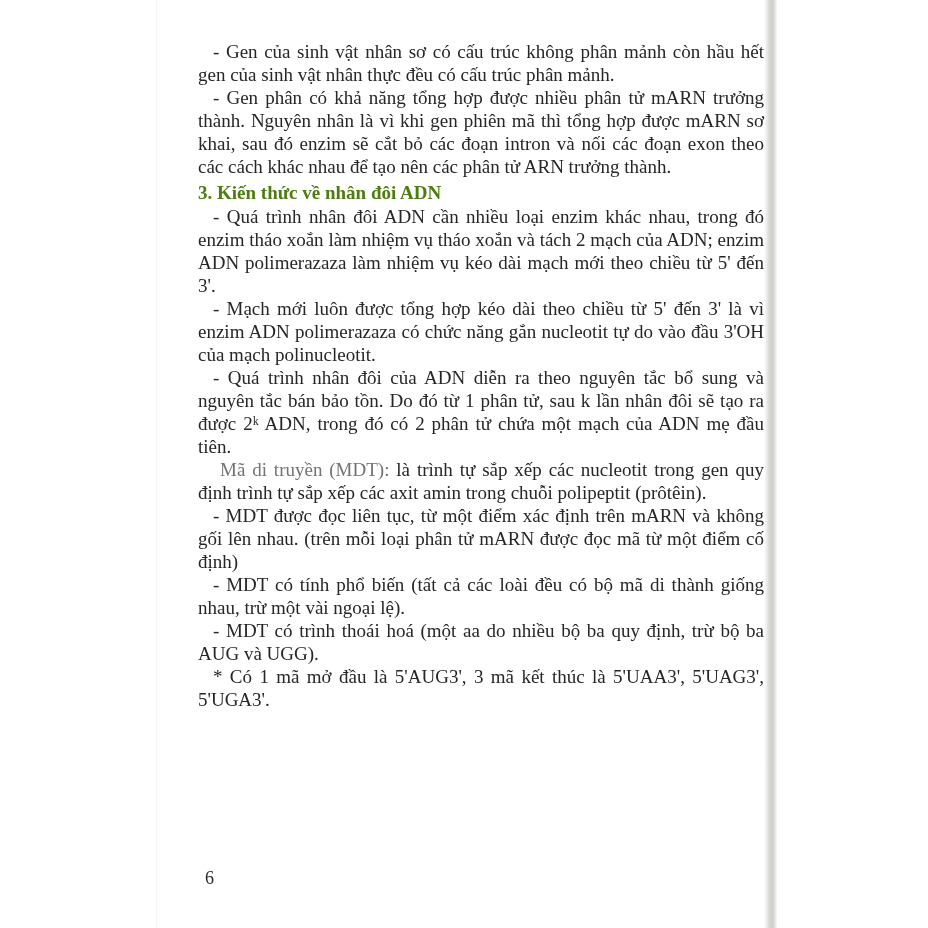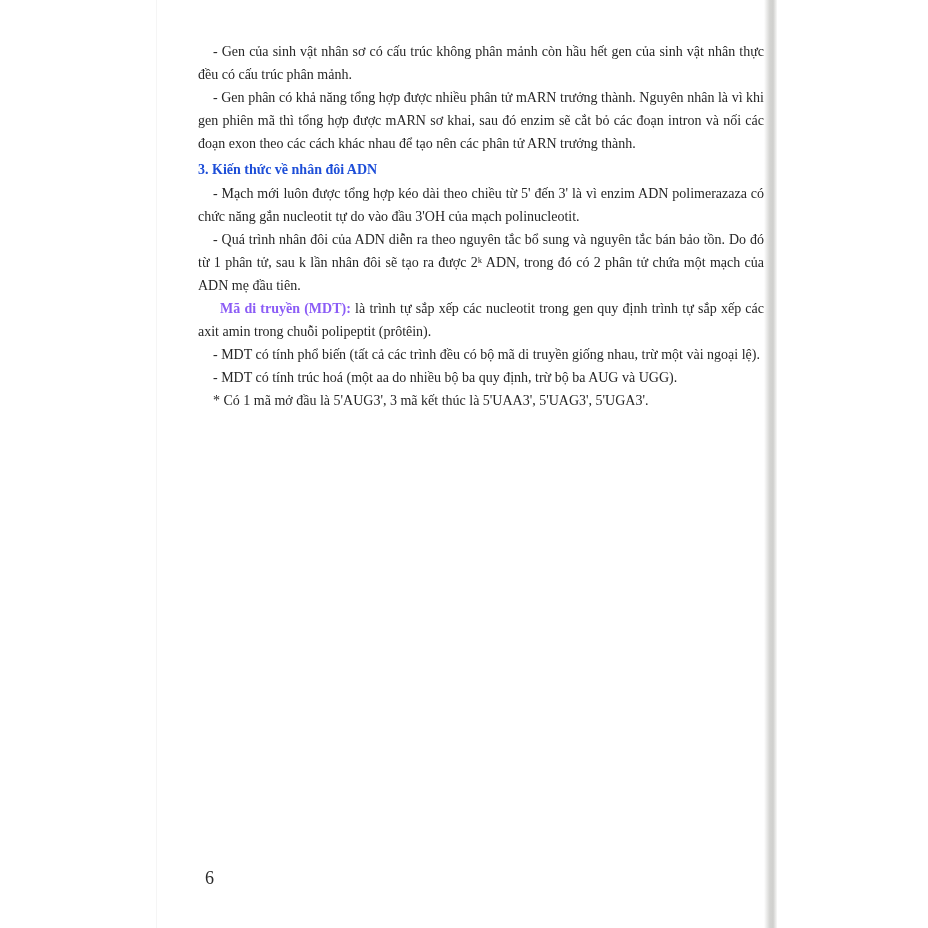--- a/index.html
+++ b/index.html
@@ -45,58 +45,60 @@
     font-size: 17px;
     line-height: 23px;
     color: #262626;
     text-align: justify;
     text-justify: inter-word;
   }
   .text-block p,
   .text-block h3 {
     margin: 0;
     padding: 0;
-    font-size: 14px;
+    font-size: 19px;
     line-height: 23px;
   }
   .text-block p.para {
     text-indent: 15px;
   }
   .text-block p.lead-para {
     text-indent: 22px;
   }
   .text-block h3.sec {
     font-weight: 700;
-    color: #1d4ed8;
+    color: #4d7c0f;
     margin: 3px 0 1px 0;
     text-align: left;
   }
   .text-block b.lead {
-    font-weight: 700;
-    color: #8b5cf6;
+    font-weight: 400;
+    color: #737373;
   }
   .page-number {
     position: absolute;
     left: 48px;   
     top: 866px;
     font-size: 18px;
     line-height: 24px;
     color: #2a2a2a;
   }
 </style>
 </head>
 <body>
 
 <div class="scan-page">
   <div class="text-block" id="content">
       <p class="para">- Gen của sinh vật nhân sơ có cấu trúc không phân mảnh còn hầu hết gen của sinh vật nhân thực đều có cấu trúc phân mảnh.</p>
       <p class="para">- Gen phân có khả năng tổng hợp được nhiều phân tử mARN trưởng thành. Nguyên nhân là vì khi gen phiên mã thì tổng hợp được mARN sơ khai, sau đó enzim sẽ cắt bỏ các đoạn intron và nối các đoạn exon theo các cách khác nhau để tạo nên các phân tử ARN trưởng thành.</p>
       <h3 class="sec">3. Kiến thức về nhân đôi ADN</h3>
+      <p class="para">- Quá trình nhân đôi ADN cần nhiều loại enzim khác nhau, trong đó enzim tháo xoắn làm nhiệm vụ tháo xoắn và tách 2 mạch của ADN; enzim ADN polimerazaza làm nhiệm vụ kéo dài mạch mới theo chiều từ 5' đến 3'.</p>
       <p class="para">- Mạch mới luôn được tổng hợp kéo dài theo chiều từ 5' đến 3' là vì enzim ADN polimerazaza có chức năng gắn nucleotit tự do vào đầu 3'OH của mạch polinucleotit.</p>
       <p class="para">- Quá trình nhân đôi của ADN diễn ra theo nguyên tắc bổ sung và nguyên tắc bán bảo tồn. Do đó từ 1 phân tử, sau k lần nhân đôi sẽ tạo ra được 2ᵏ ADN, trong đó có 2 phân tử chứa một mạch của ADN mẹ đầu tiên.</p>
       <p class="lead-para"><b class="lead">Mã di truyền (MDT):</b> là trình tự sắp xếp các nucleotit trong gen quy định trình tự sắp xếp các axit amin trong chuỗi polipeptit (prôtêin).</p>
-      <p class="para">- MDT có tính phổ biến (tất cả các trình đều có bộ mã di truyền giống nhau, trừ một vài ngoại lệ).</p>
-      <p class="para">- MDT có tính trúc hoá (một aa do nhiều bộ ba quy định, trừ bộ ba AUG và UGG).</p>
+      <p class="para">- MDT được đọc liên tục, từ một điểm xác định trên mARN và không gối lên nhau. (trên mỗi loại phân tử mARN được đọc mã từ một điểm cố định)</p>
+      <p class="para">- MDT có tính phổ biến (tất cả các loài đều có bộ mã di thành giống nhau, trừ một vài ngoại lệ).</p>
+      <p class="para">- MDT có trình thoái hoá (một aa do nhiều bộ ba quy định, trừ bộ ba AUG và UGG).</p>
       <p class="para">* Có 1 mã mở đầu là 5'AUG3', 3 mã kết thúc là 5'UAA3', 5'UAG3', 5'UGA3'.</p>
     </div>
   <div class="page-number">6</div>
   <div class="scan-edge-right"></div>
 </div>
 
 </body></html>

